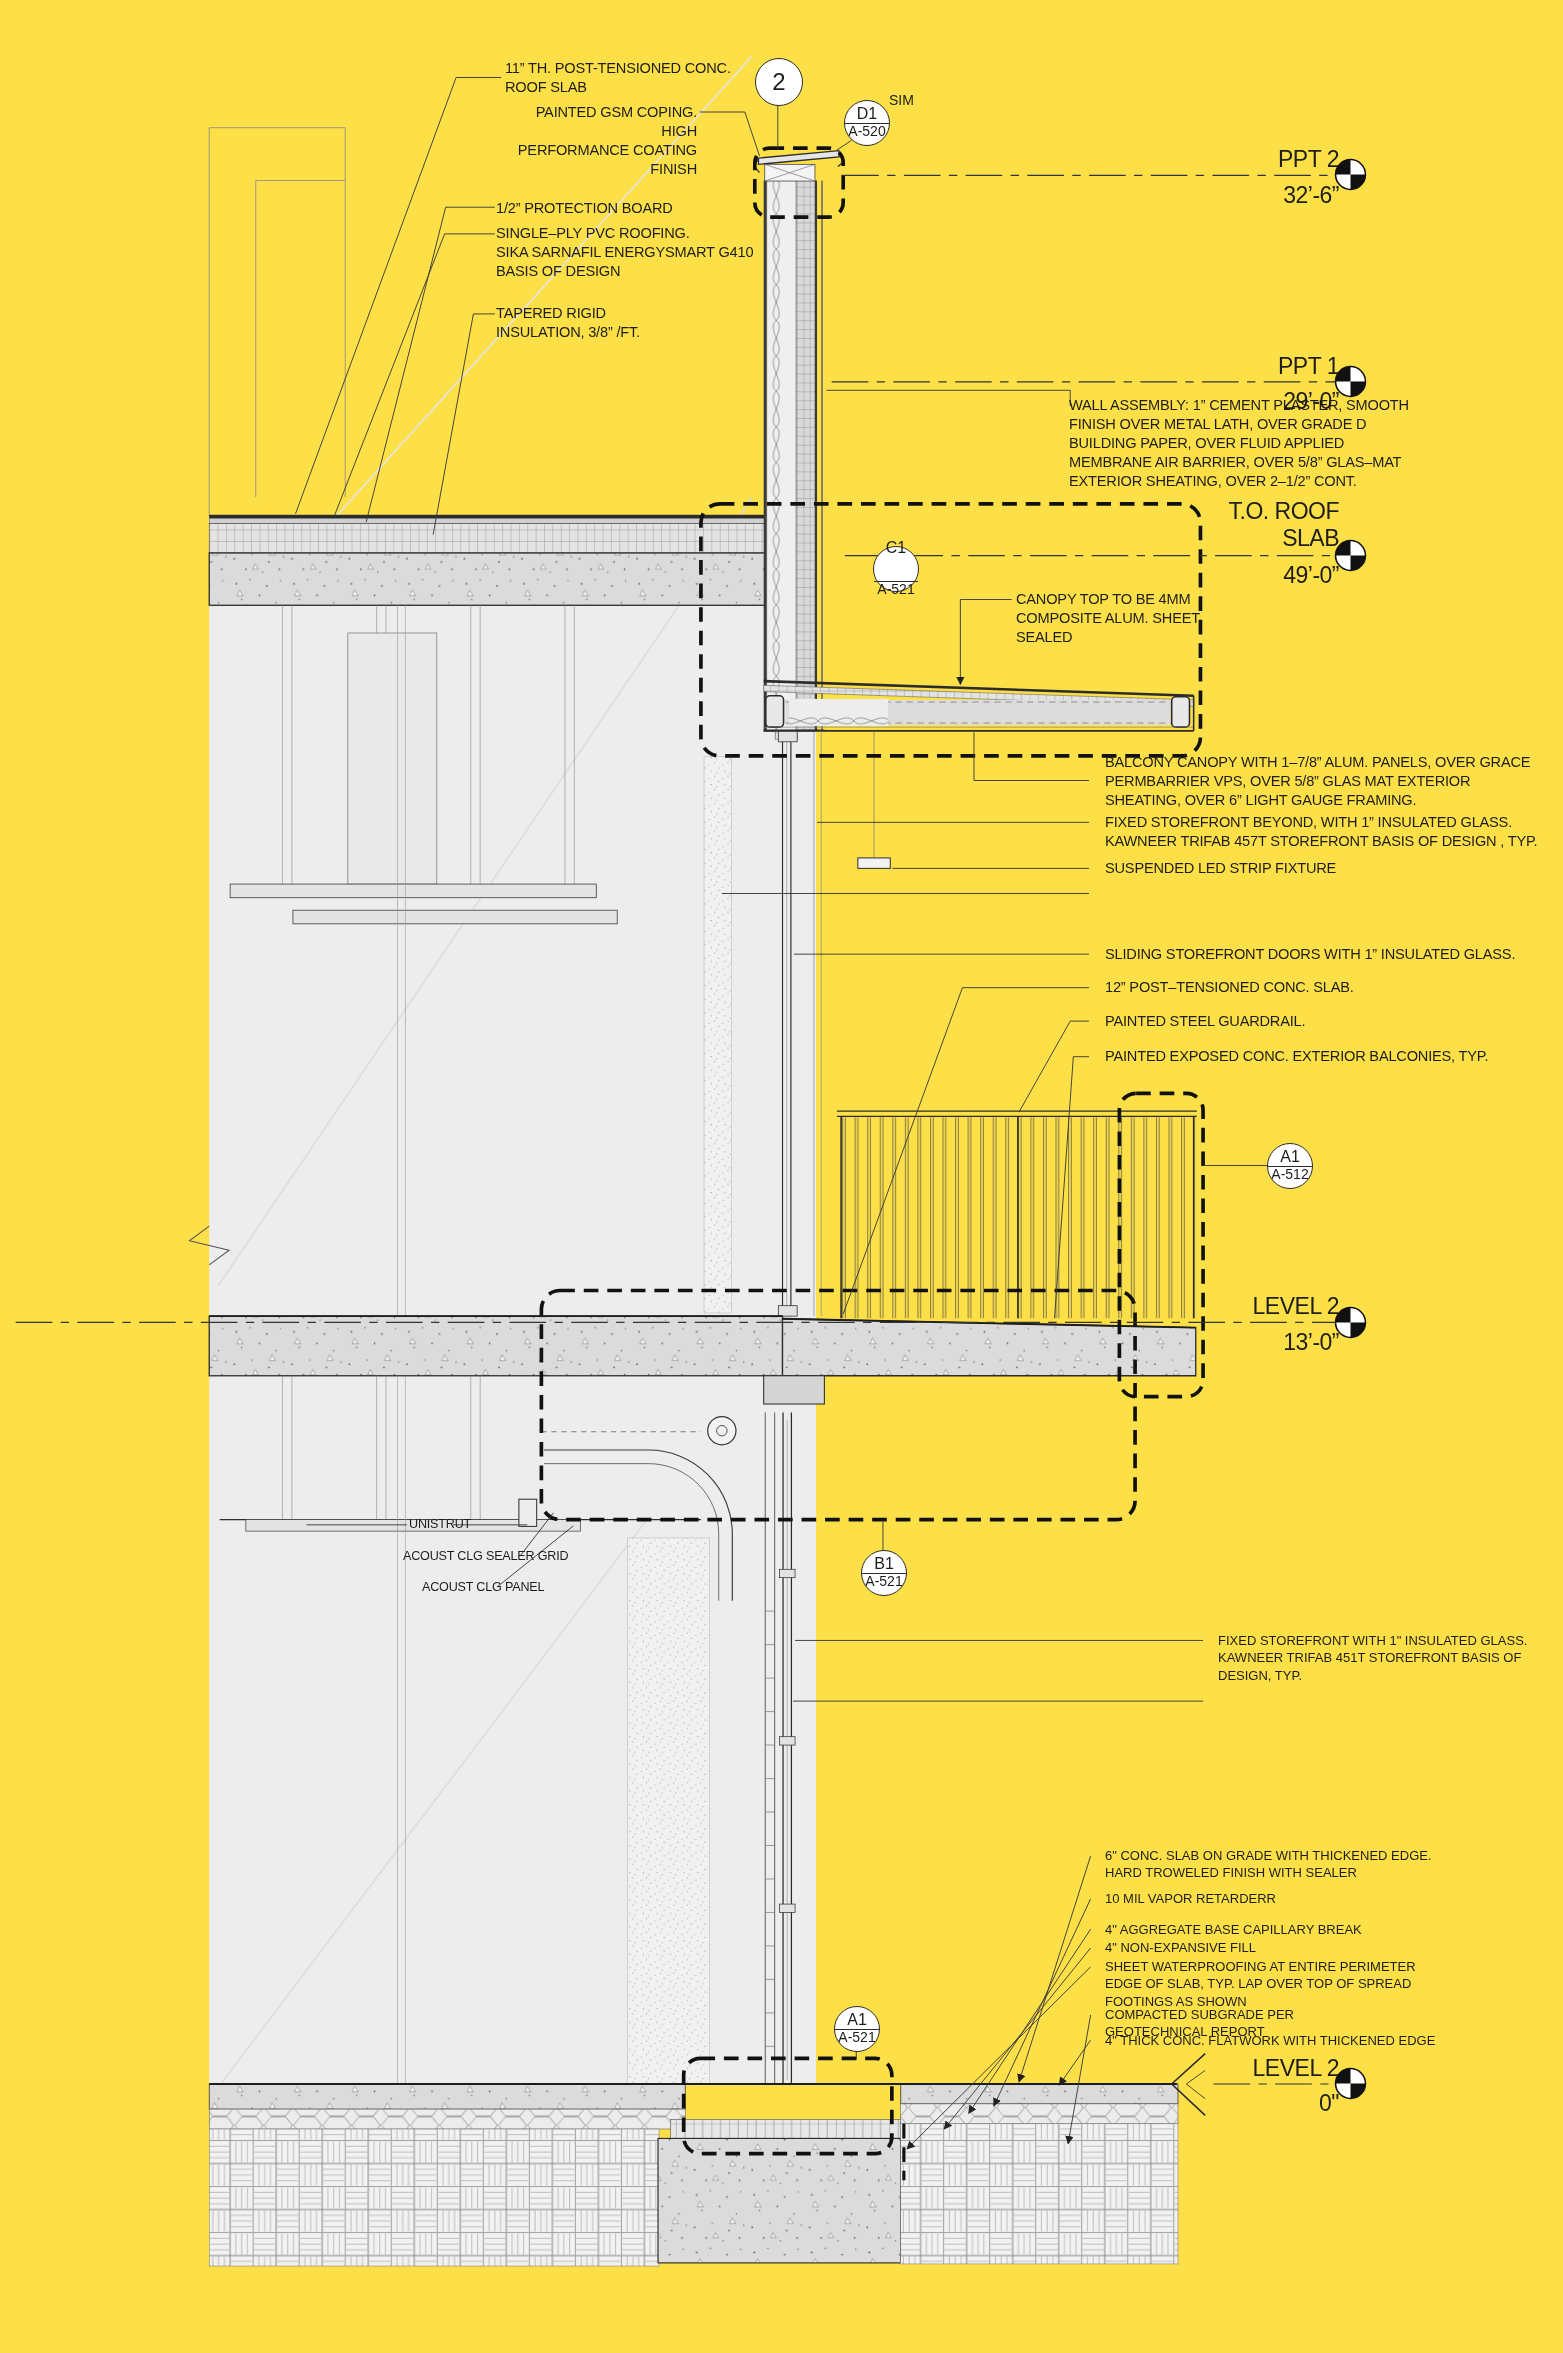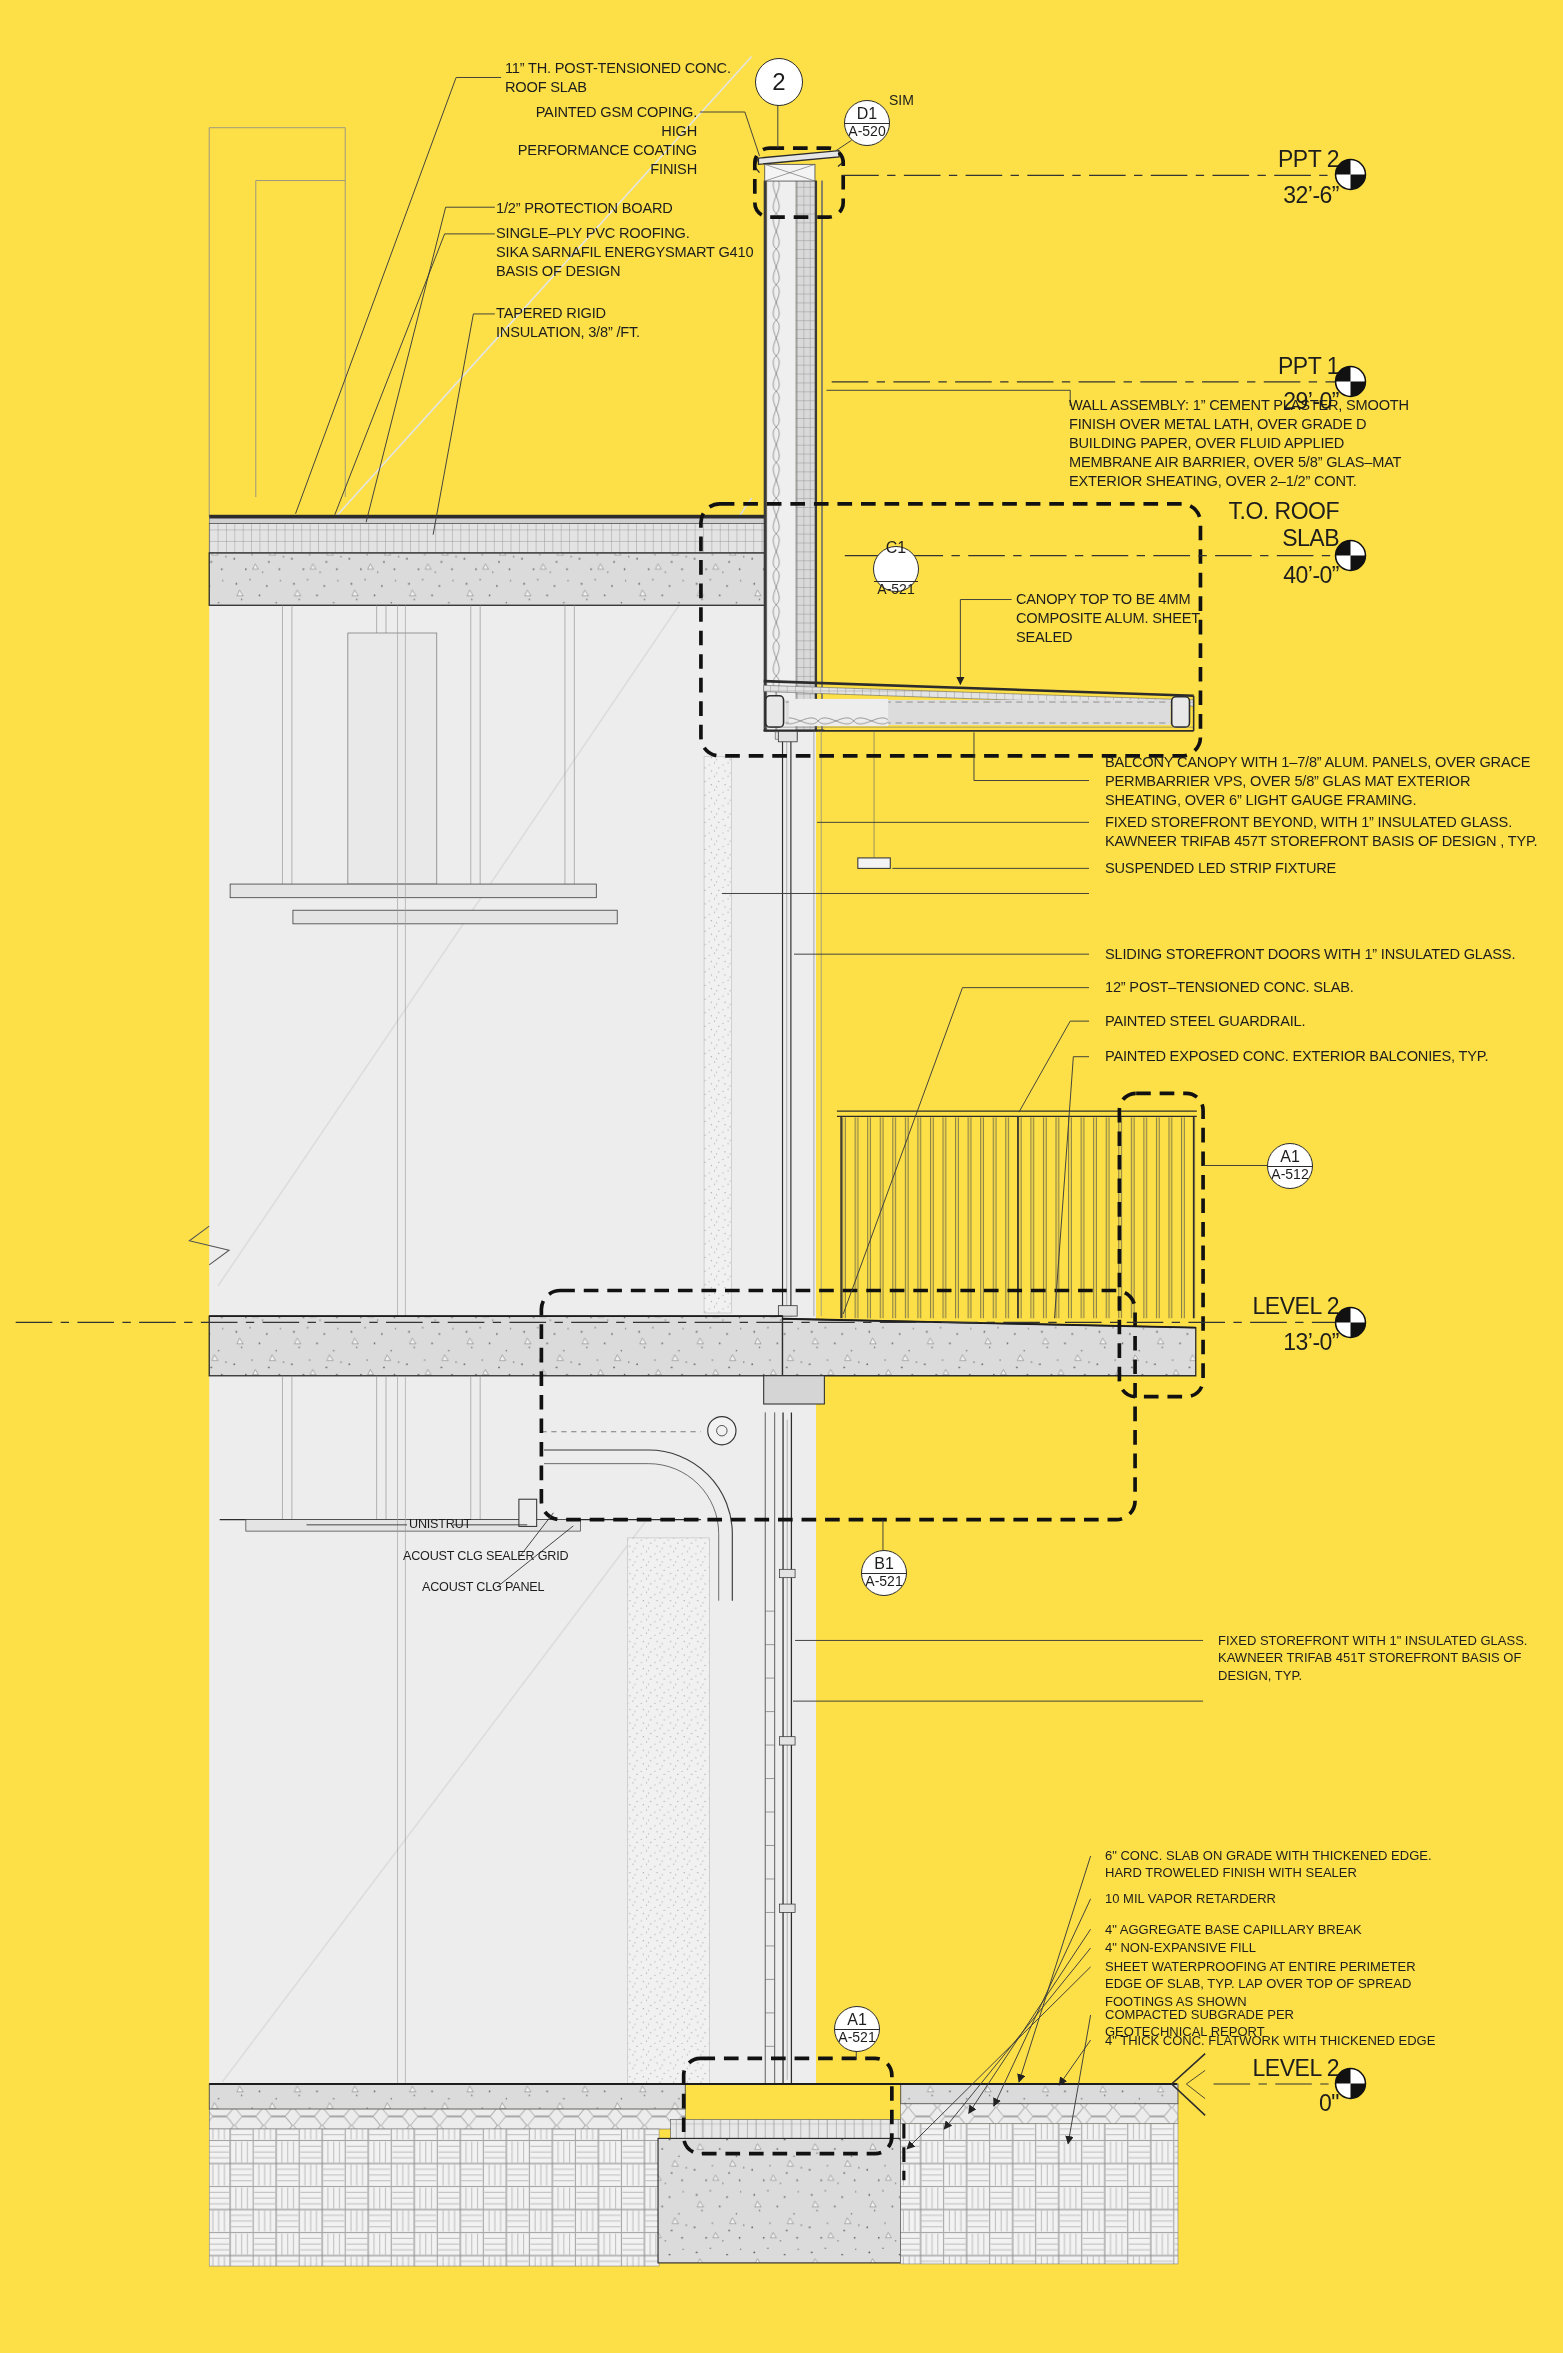--- a/index.html
+++ b/index.html
@@ -340,21 +340,21 @@
 <div class="note sm" style="left:1105px;top:2006px;">COMPACTED SUBGRADE PER
 GEOTECHNICAL REPORT</div>
 <div class="note sm" style="left:1105px;top:2032px;">4" THICK CONC. FLATWORK WITH THICKENED EDGE</div>
 
 <div class="lvl-name" style="top:146px;">PPT 2</div>
 <div class="lvl-elev" style="top:182px;">32’-6”</div>
 <div class="lvl-name" style="top:353px;">PPT 1</div>
 <div class="lvl-elev" style="top:388px;">29’-0”</div>
 <div class="lvl-name" style="top:498px;">T.O. ROOF
 SLAB</div>
-<div class="lvl-elev" style="top:562px;">40’-0”</div>
+<div class="lvl-elev" style="top:562px;">49’-0”</div>
 <div class="lvl-name" style="top:1293px;">LEVEL 2</div>
 <div class="lvl-elev" style="top:1329px;">13’-0”</div>
 <div class="lvl-name" style="top:2055px;">LEVEL 2</div>
 <div class="lvl-elev" style="top:2090px;">0"</div>
 
 <svg class="target" width="33" height="33" viewBox="0 0 64 64" style="left:1334px;top:158px;">
   <circle cx="32" cy="32" r="29" fill="#fff" stroke="#111" stroke-width="3"></circle>
   <path d="M32,32 L32,3 A29,29 0 0 0 3,32 Z" fill="#111"></path>
       <path d="M32,32 L32,61 A29,29 0 0 0 61,32 Z" fill="#111"></path>
 </svg>

